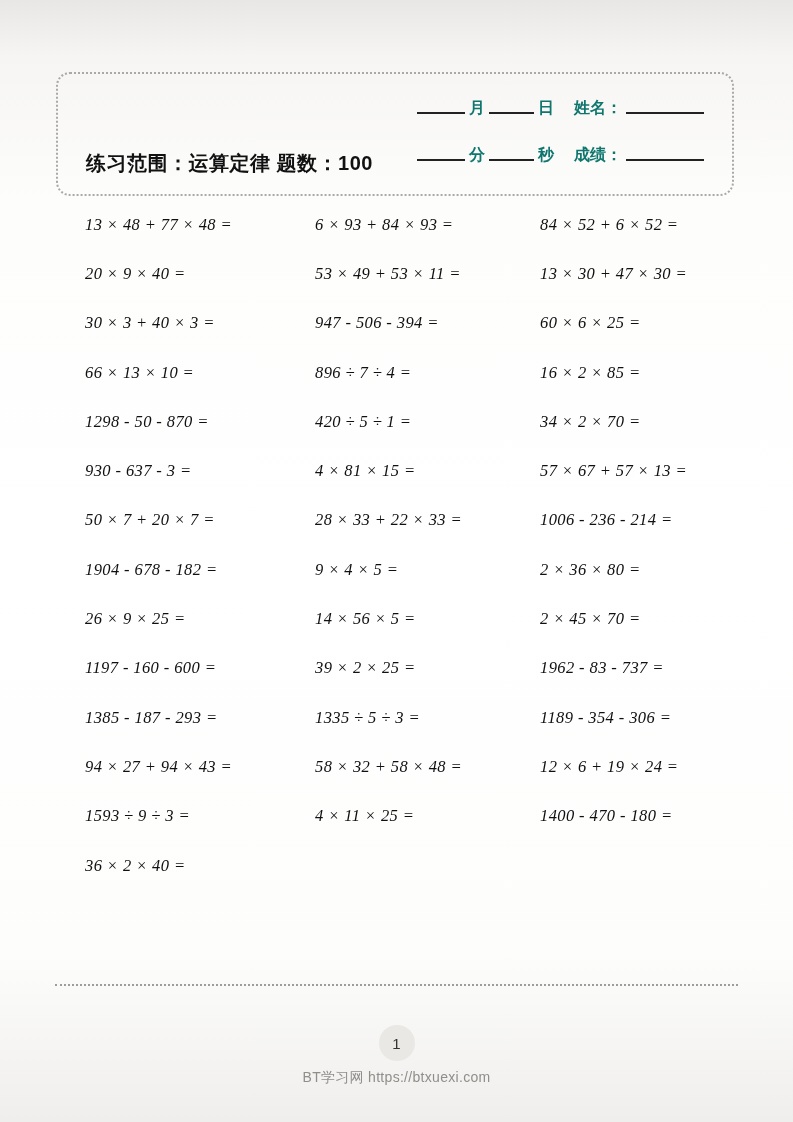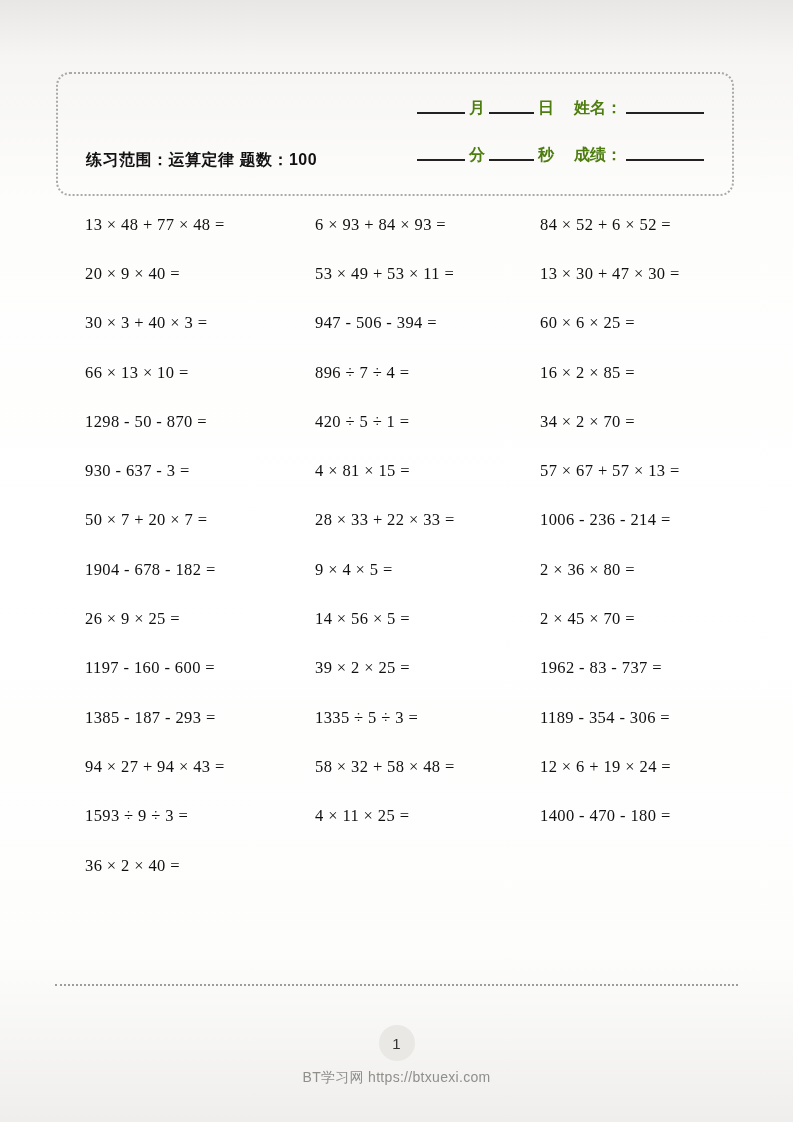--- a/index.html
+++ b/index.html
@@ -25,38 +25,38 @@
     height: 124px;
     border: 2px dotted #a9a9a6;
     border-radius: 14px;
     box-sizing: border-box;
     background: transparent;
   }
   .range-label {
     position: absolute;
     left: 28px;
     top: 76px;
-    font-size: 16px;
+    font-size: 20px;
     font-weight: 600;
     color: #111;
     letter-spacing: 0.5px;
     white-space: nowrap;
   }
   .fill-block {
     position: absolute;
     right: 24px;
     top: 24px;
     white-space: nowrap;
   }
   .fill-line {
     height: 24px;
     margin-bottom: 23px;
     font-size: 16px;
     font-weight: 600;
-    color: #4d7c0f;
+    color: #0f766e;
   }
   .blank {
     display: inline-block;
     height: 14px;
     border-bottom: 2px solid #222;
     margin: 0 4px -1px 4px;
   }
   .w48 { width: 48px; margin-left: 0; }
   .w45 { width: 45px; }
   .w78 { width: 78px; }
@@ -74,20 +74,21 @@
     grid-auto-rows: 49.3px;
   }
   .problem {
     display: flex;
     align-items: center;
     font-family: "Liberation Serif", "DejaVu Serif", serif;
     font-size: 16.5px;
     color: #101010;
     letter-spacing: 0.4px;
     white-space: nowrap;
+    font-style: italic;
   }
 
   
   .bottom-divider {
     position: absolute;
     left: 55px;
     top: 984px;
     width: 683px;
     border-top: 2.5px dotted #9d9d9a;
   }

